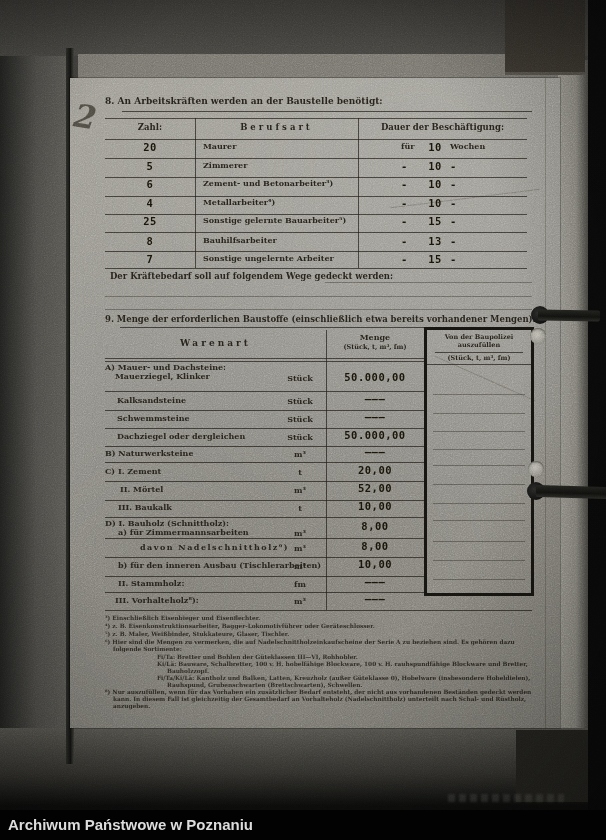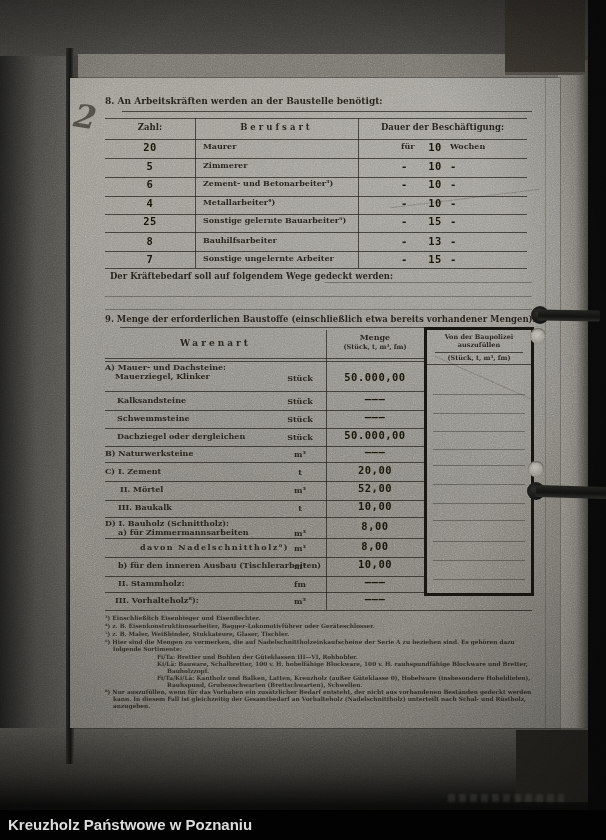--- a/index.html
+++ b/index.html
@@ -336,15 +336,15 @@
     <svg class="grain" width="606" height="810">
       <filter id="grainF">
         <feTurbulence type="fractalNoise" baseFrequency="0.9" numOctaves="2" stitchTiles="stitch"></feTurbulence>
         <feColorMatrix type="saturate" values="0"></feColorMatrix>
       </filter>
       <rect width="606" height="810" filter="url(#grainF)"></rect>
     </svg>
   </div>
 
   <div class="caption-bar">
-    <span>Kreuzholz Państwowe w Poznaniu</span>
+    <span>Archiwum Państwowe w Poznaniu</span>
   </div>
 </div>
 
 </body></html>

